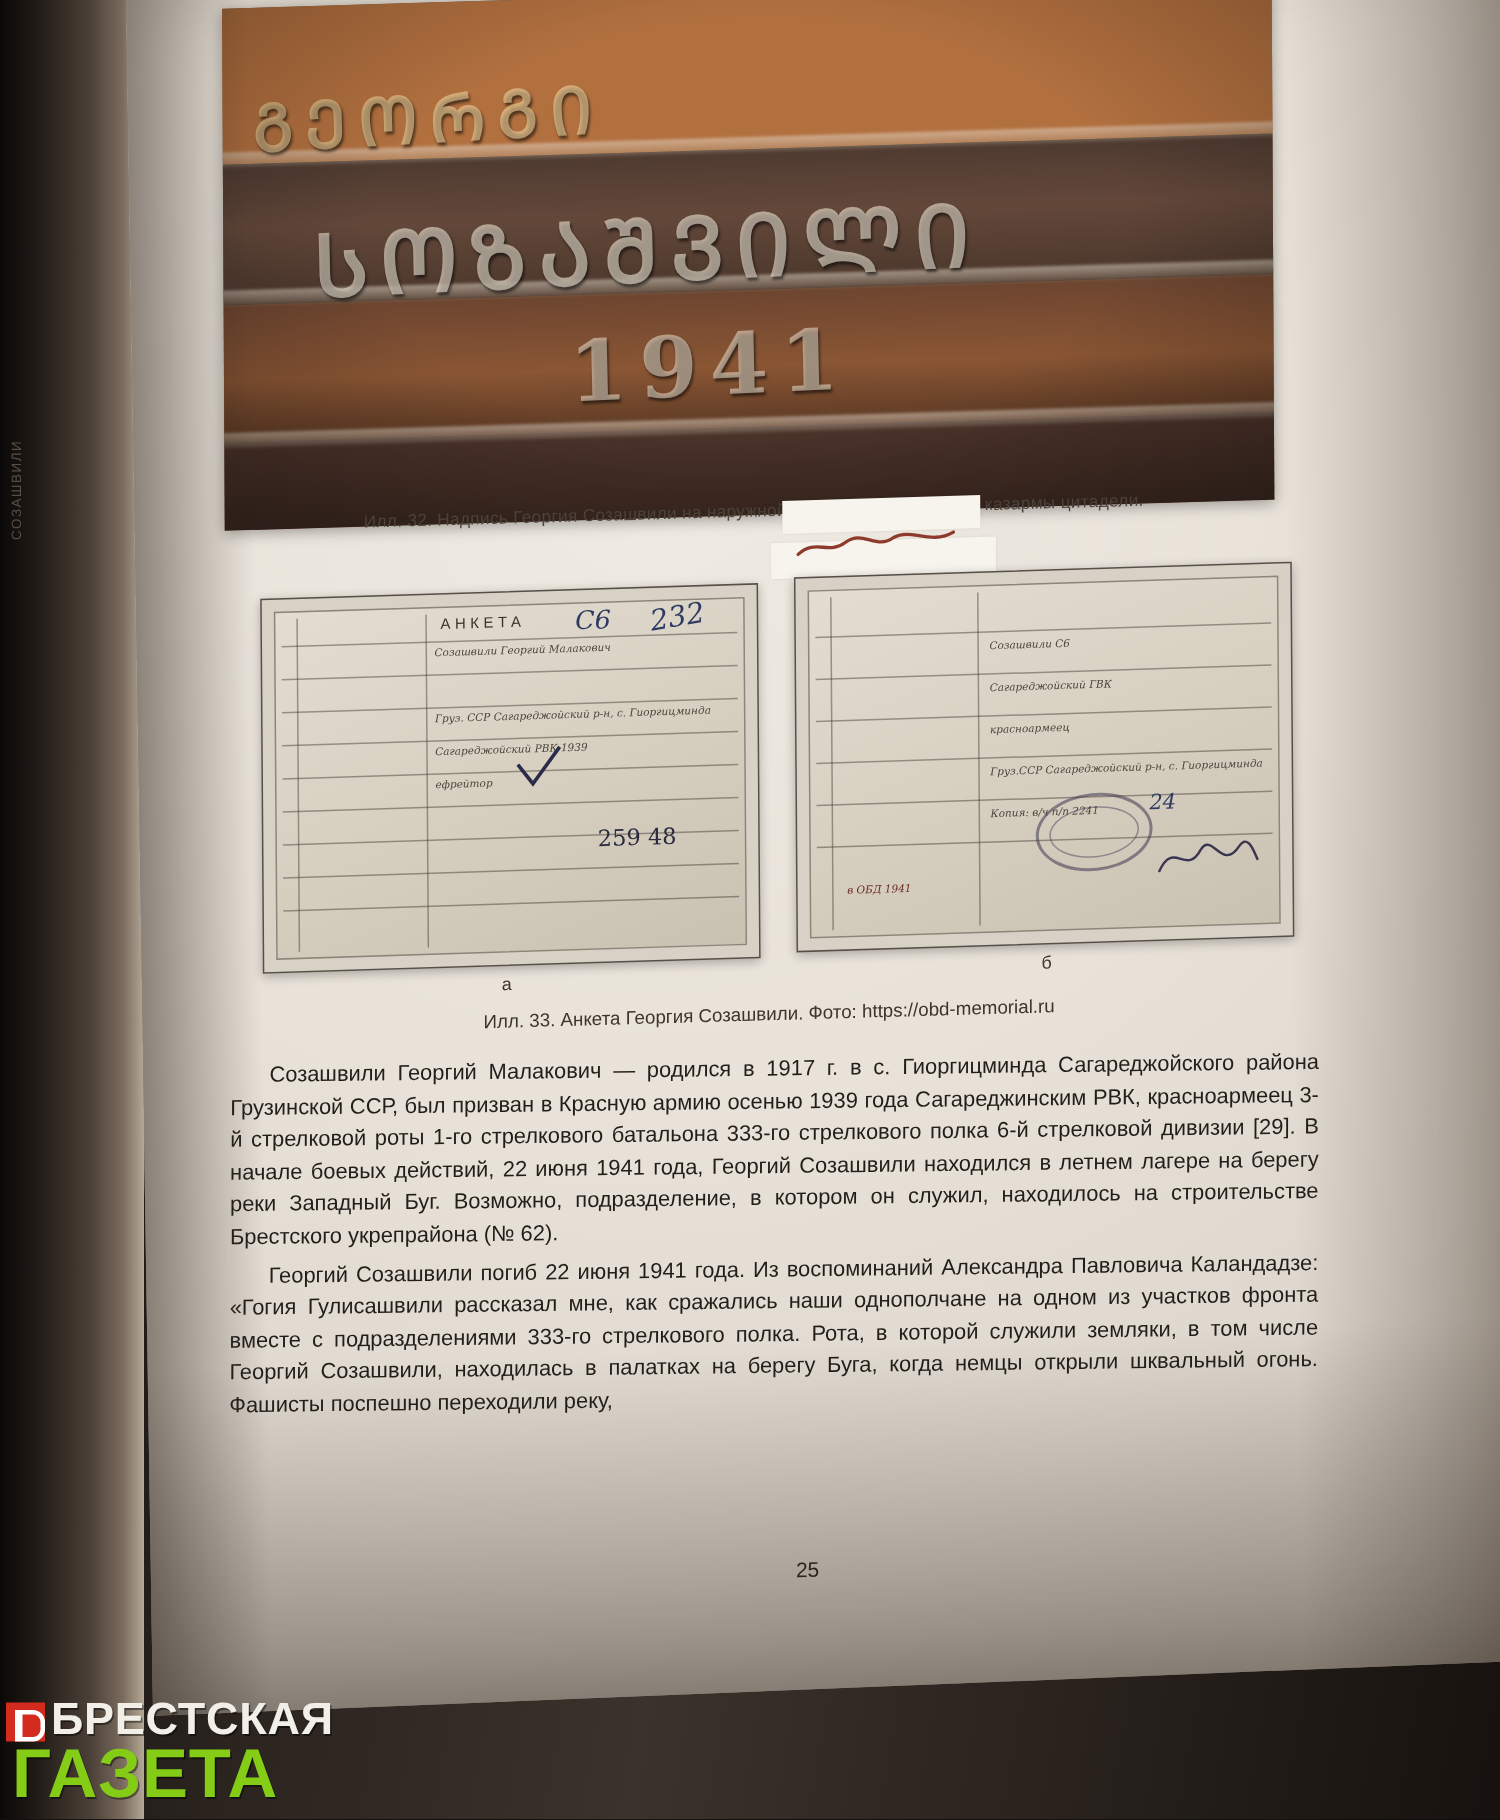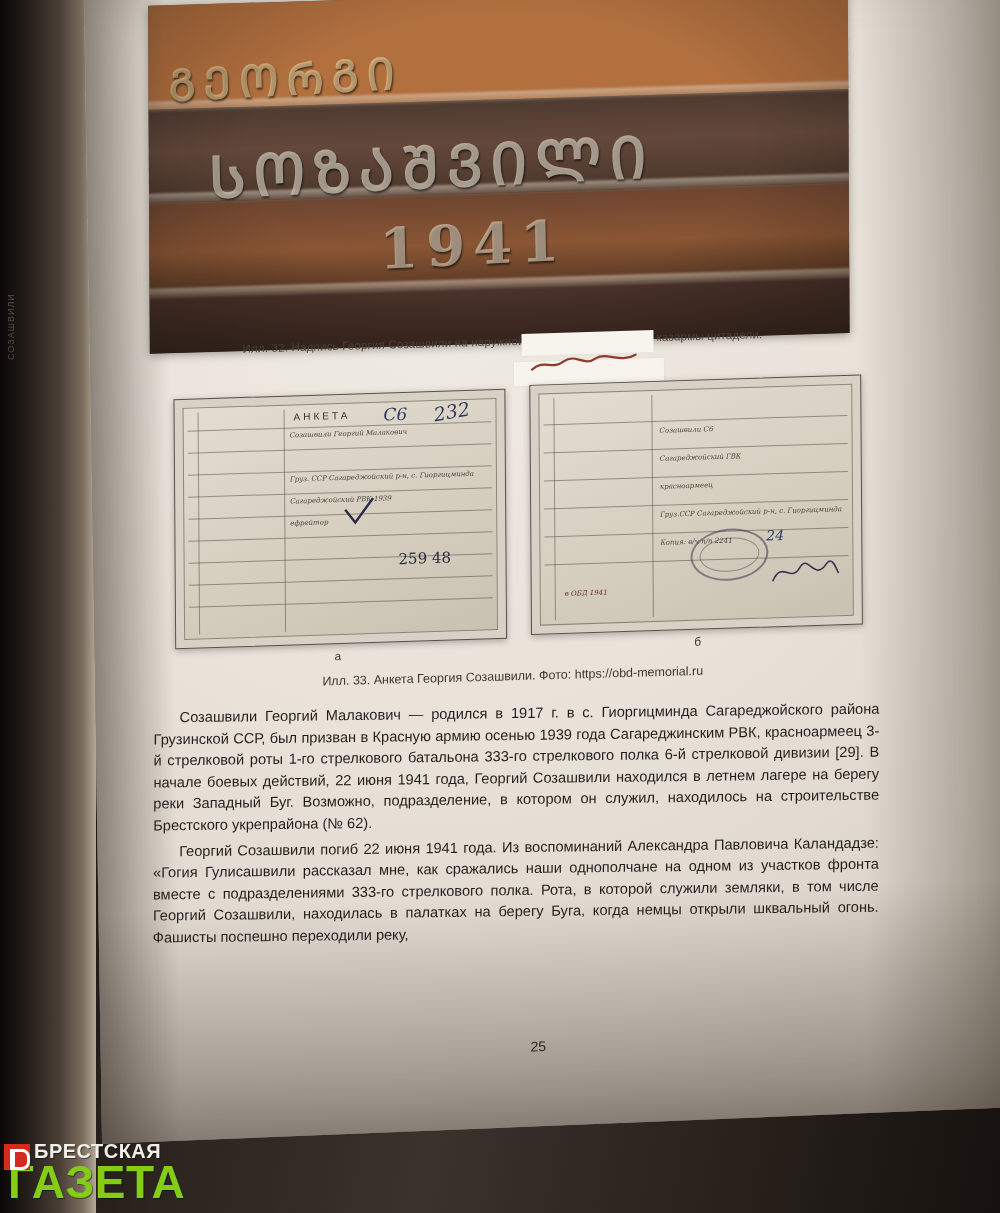--- a/index.html
+++ b/index.html
@@ -296,21 +296,21 @@
     bottom: 10px;
     font-family: "Liberation Sans", sans-serif;
     font-weight: bold;
     line-height: .92;
     text-transform: uppercase;
     letter-spacing: .5px;
     pointer-events: none;
   }
   .wm .l1 {
     display: block;
-    font-size: 20px;
+    font-size: 30px;
     color: #f2efe9;
     text-shadow: 1px 1px 0 rgba(0,0,0,.45);
   }
   .wm .l2 {
     display: block;
     font-size: 46px;
     color: #84cc16;
     text-shadow: 1px 1px 0 rgba(0,0,0,.45);
   }
   .wm .mark {

